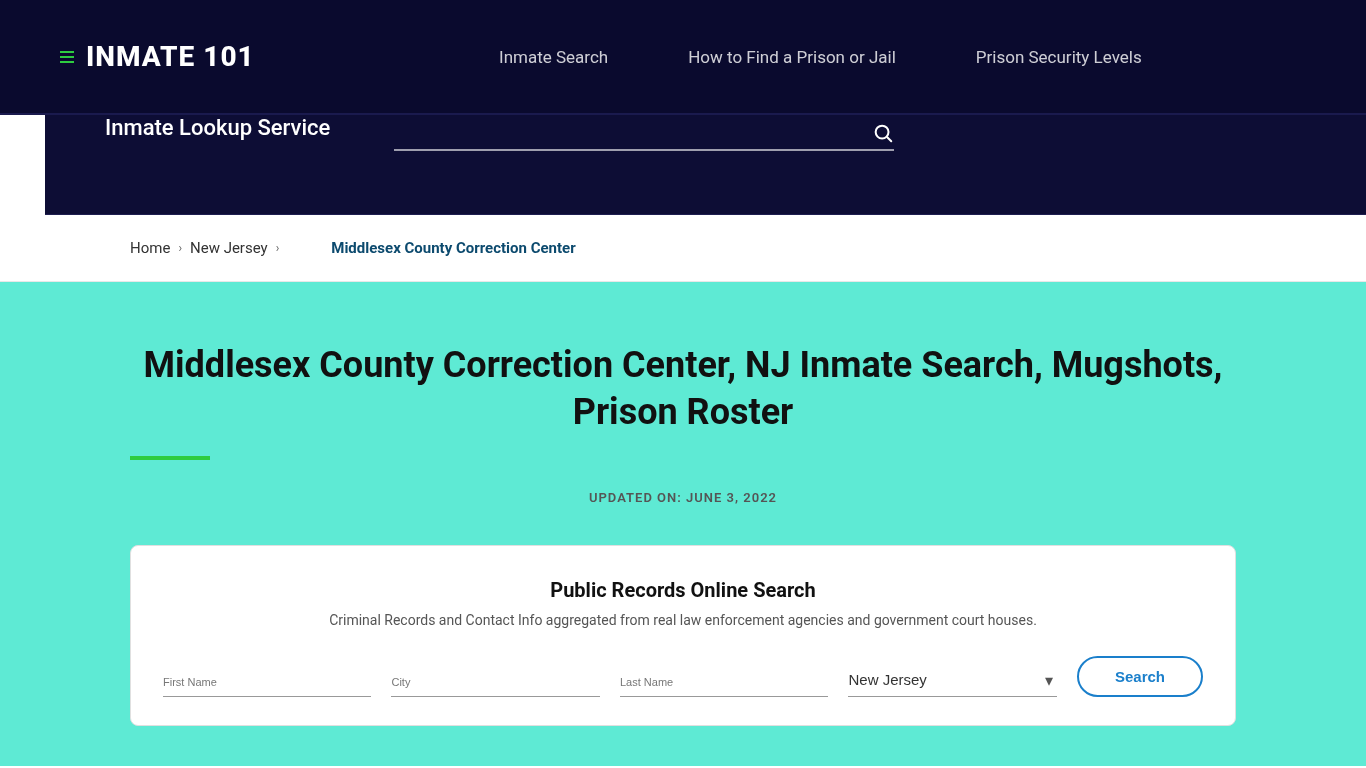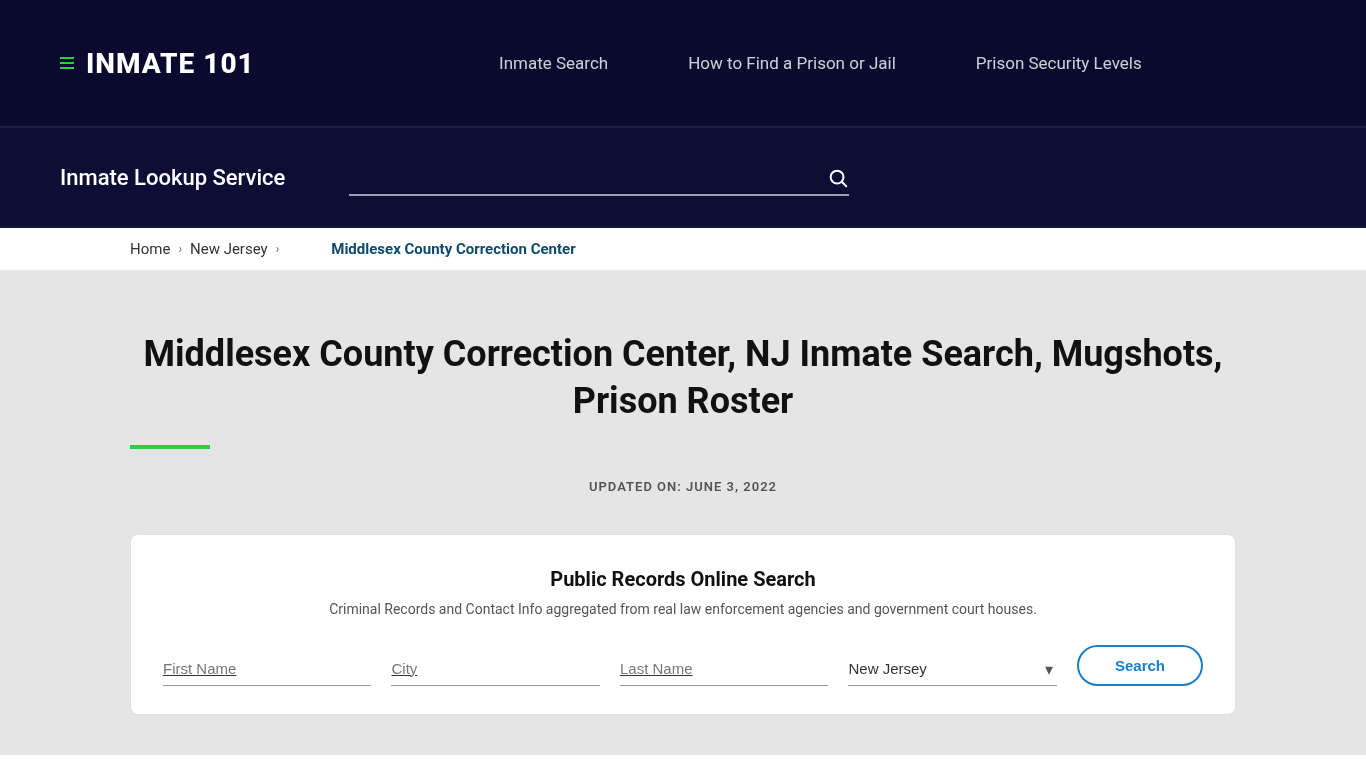--- a/index.html
+++ b/index.html
@@ -11,21 +11,21 @@
     body {
       font-family: -apple-system, BlinkMacSystemFont, 'Segoe UI', Roboto, sans-serif;
       background: #fff;
       width: 1366px;
       min-height: 768px;
     }
 
     
     .top-nav {
       background: #0a0a2e;
-      height: 128px;
+      height: 115px;
       display: flex;
       align-items: center;
       padding: 0 60px;
       border-bottom: 2px solid #1a1a4e;
     }
 
     .logo-area {
       display: flex;
       align-items: center;
       gap: 8px;
@@ -67,24 +67,25 @@
       text-decoration: none;
       font-size: 17px;
       font-weight: 400;
     }
 
     
     .search-bar-section {
       background: #0d0d35;
       height: 100px;
       display: flex;
-      align-items: center;
+      align-items: flex-start;
       padding: 0 60px;
       gap: 64px;
       border-bottom: 1px solid #1e1e50;
+      margin-left: 45px;
     }
 
     .search-bar-label {
       color: #fff;
       font-size: 22px;
       font-weight: 500;
       white-space: nowrap;
     }
 
     .search-bar-input-wrapper {
@@ -117,21 +118,21 @@
       border: none;
       cursor: pointer;
       color: #fff;
       font-size: 20px;
       display: flex;
       align-items: center;
     }
 
     
     .breadcrumb-section {
-      padding: 12px 130px;
+      padding: 24px 130px;
       background: #fff;
       border-bottom: 1px solid #e8e8e8;
     }
 
     .breadcrumb {
       display: flex;
       align-items: center;
       gap: 8px;
       font-size: 15px;
     }
@@ -148,21 +149,21 @@
 
     .breadcrumb .current {
       font-weight: 700;
       color: #0c4a6e;
       margin-left: 44px;
     }
 
     
     .main-content {
       padding: 60px 130px 40px;
-      background: #e5e5e5;
+      background: #5eead4;
     }
 
     .page-title {
       font-size: 36px;
       font-weight: 700;
       color: #111;
       text-align: center;
       line-height: 1.3;
       margin-bottom: 20px;
     }
@@ -217,25 +218,24 @@
     .form-field {
       flex: 1;
       display: flex;
       flex-direction: column;
     }
 
     .form-field input {
       border: none;
       border-bottom: 1px solid #999;
       padding: 8px 0;
-      font-size: 15px;
+      font-size: 11px;
       outline: none;
       color: #333;
       background: transparent;
-      text-decoration: underline;
     }
 
     .form-field input::placeholder {
       color: #777;
     }
 
     .form-field select {
       border: none;
       border-bottom: 1px solid #999;
       padding: 8px 0;

